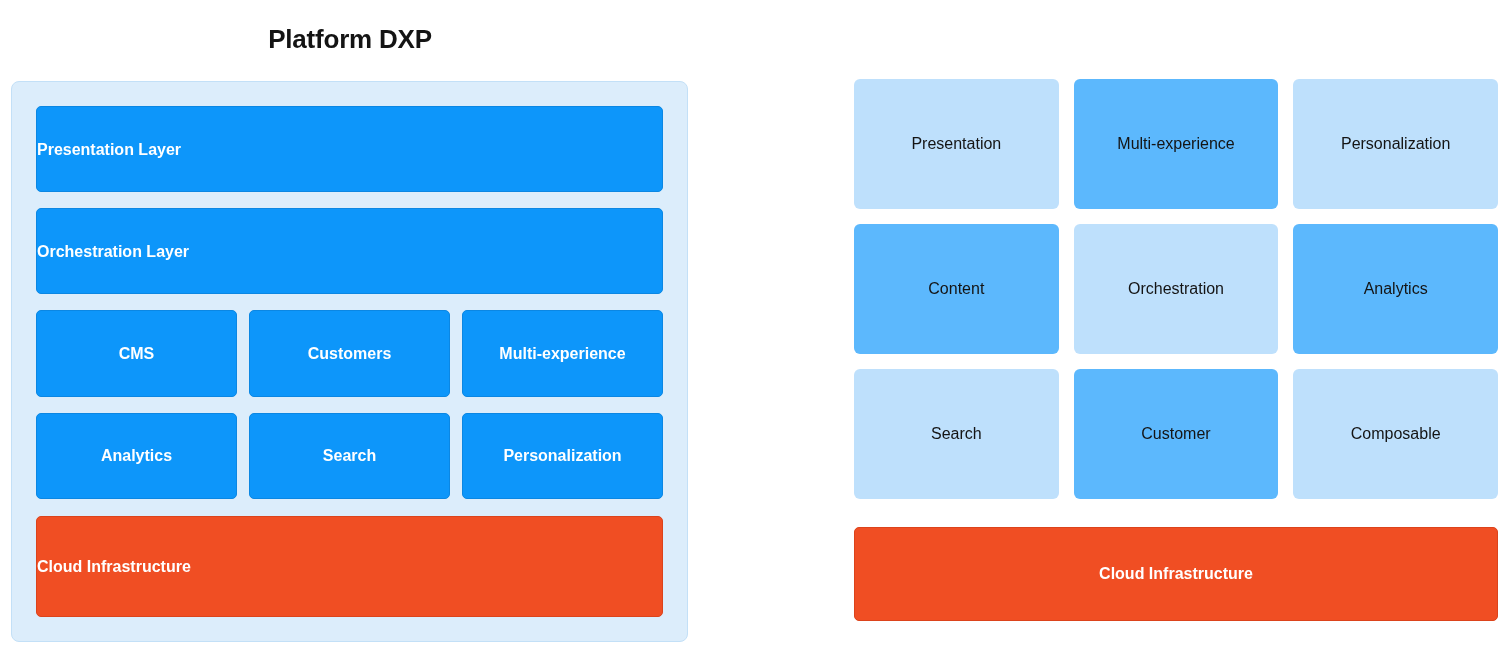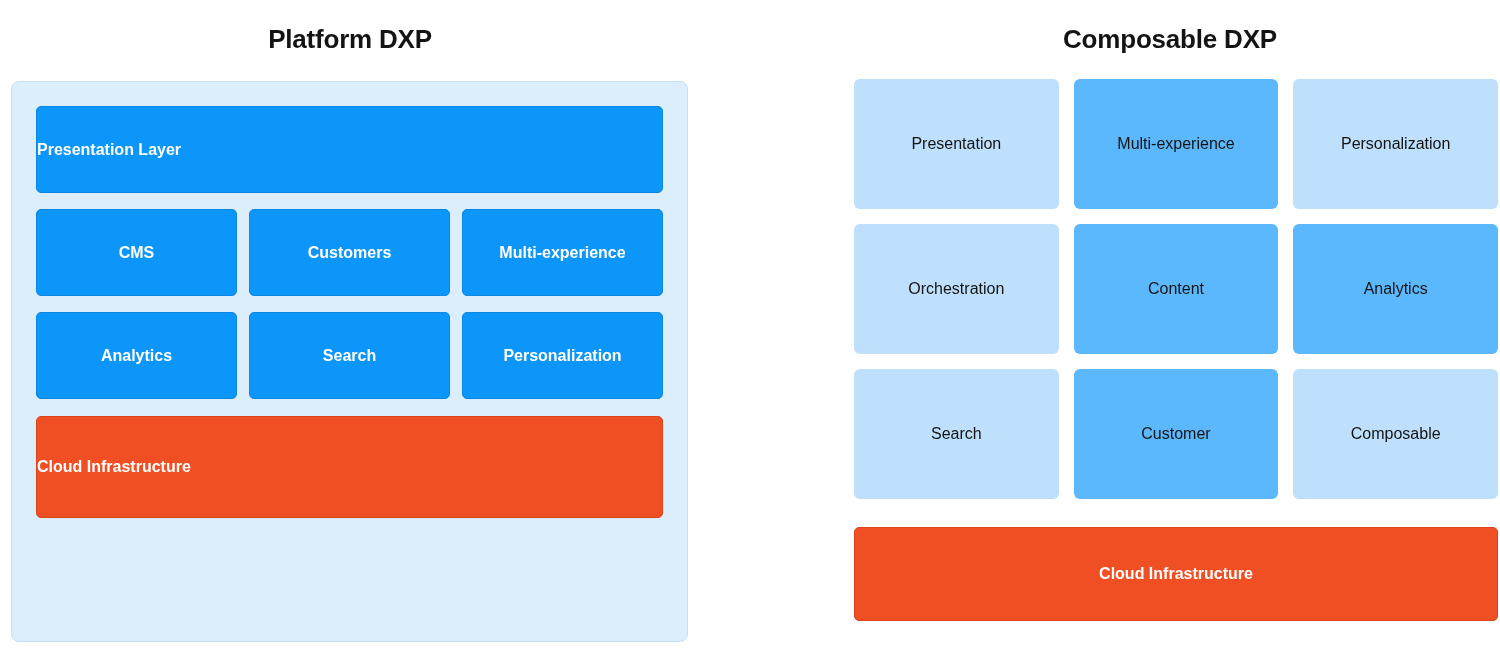--- a/index.html
+++ b/index.html
@@ -166,20 +166,23 @@
   <div class="column column--platform">
 
     <h2 class="column-title">Platform DXP</h2>
 
     <div class="platform-panel">
 
       <div class="layer-bar layer-bar--blue">
         <span>Presentation Layer</span>
       </div>
 
+      <div class="layer-bar layer-bar--blue">
+        <span>Orchestration Layer</span>
+      </div>
 
       <div class="module-row">
         <div class="module-box">
           <span>CMS</span>
         </div>
         <div class="module-box">
           <span>Customers</span>
         </div>
         <div class="module-box">
           <span>Multi-experience</span>
@@ -200,43 +203,42 @@
 
       <div class="layer-bar layer-bar--orange">
         <span>Cloud Infrastructure</span>
       </div>
 
     </div>
   </div>
 
   <div class="column column--composable">
 
-    <h2 class="column-title">Composable DXP</h2>
 
     <div class="composable-area">
       <div class="card-grid">
 
         <div class="card card--light">
           <span>Presentation</span>
         </div>
 
         <div class="card card--medium">
           <span>Multi-experience</span>
         </div>
 
         <div class="card card--light">
           <span>Personalization</span>
         </div>
 
+        <div class="card card--medium">
+          <span>Content</span>
+        </div>
+
         <div class="card card--light">
           <span>Orchestration</span>
-        </div>
-
-        <div class="card card--medium">
-          <span>Content</span>
         </div>
 
         <div class="card card--medium">
           <span>Analytics</span>
         </div>
 
         <div class="card card--light">
           <span>Search</span>
         </div>
 

